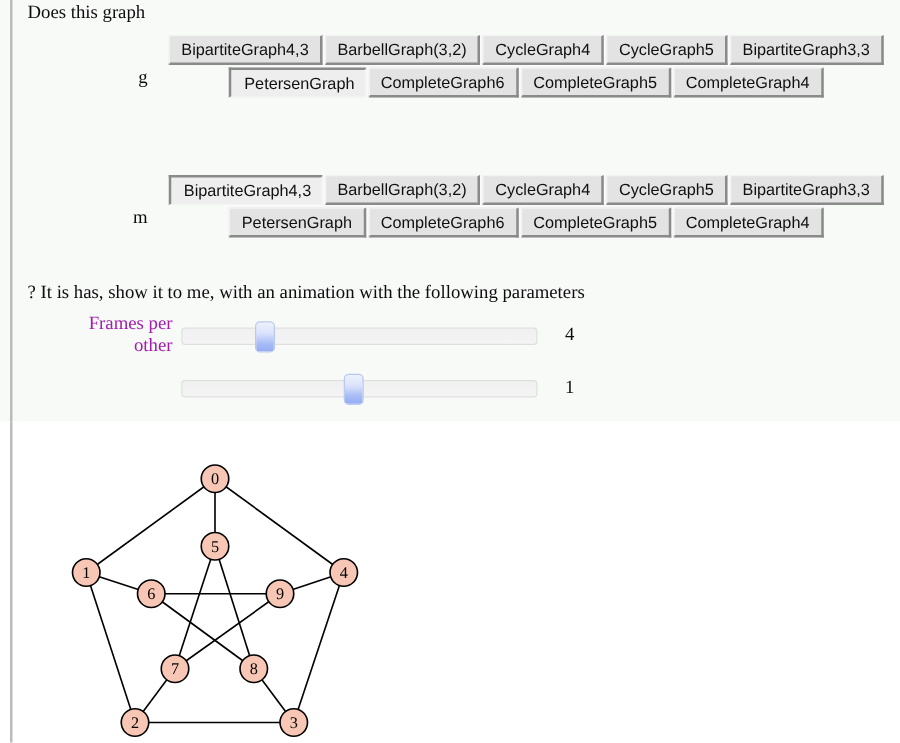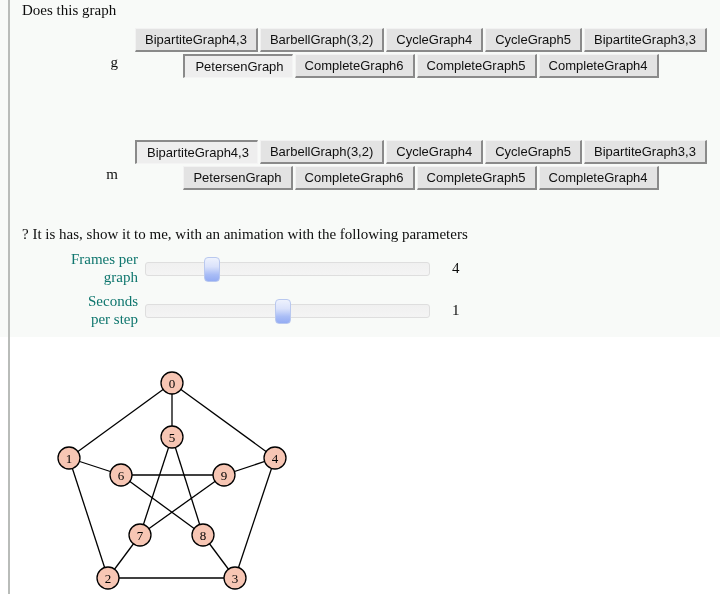--- a/index.html
+++ b/index.html
@@ -130,21 +130,21 @@
 
   .slider-label {
     position: absolute;
     left: 6px;
     top: 0px;
     width: 132px;
     text-align: right;
     font-family: "Liberation Serif", serif;
     font-size: 15px;
     line-height: 18px;
-    color: #0f766e;
+    color: #a21caf;
   }
 
   .slider-wrap {
     position: absolute;
     left: 145px;
     top: 12px;
     width: 285px;
     height: 14px;
   }
   .slider-track {
@@ -225,34 +225,30 @@
           <div class="setter-btn">PetersenGraph</div>
           <div class="setter-btn">CompleteGraph6</div>
           <div class="setter-btn">CompleteGraph5</div>
           <div class="setter-btn">CompleteGraph4</div>
         </div>
     </div>
 
     <div class="slider-row" id="row-fps">
       <div class="slider-label">
         <span>Frames per</span><br>
-        <span>graph</span>
+        <span>other</span>
       </div>
       <div class="slider-wrap">
         <div class="slider-track"></div>
         <div class="slider-thumb" id="thumb-fps" style="left: 59.18px;"></div>
       </div>
       <div class="slider-value">4</div>
     </div>
 
     <div class="slider-row" id="row-sps">
-      <div class="slider-label">
-        <span>Seconds</span><br>
-        <span>per step</span>
-      </div>
       <div class="slider-wrap">
         <div class="slider-track"></div>
         <div class="slider-thumb" id="thumb-sps" style="left: 130.465px;"></div>
       </div>
       <div class="slider-value">1</div>
     </div>
   </div>
 
   <div class="cell-rail-out"></div>
 

